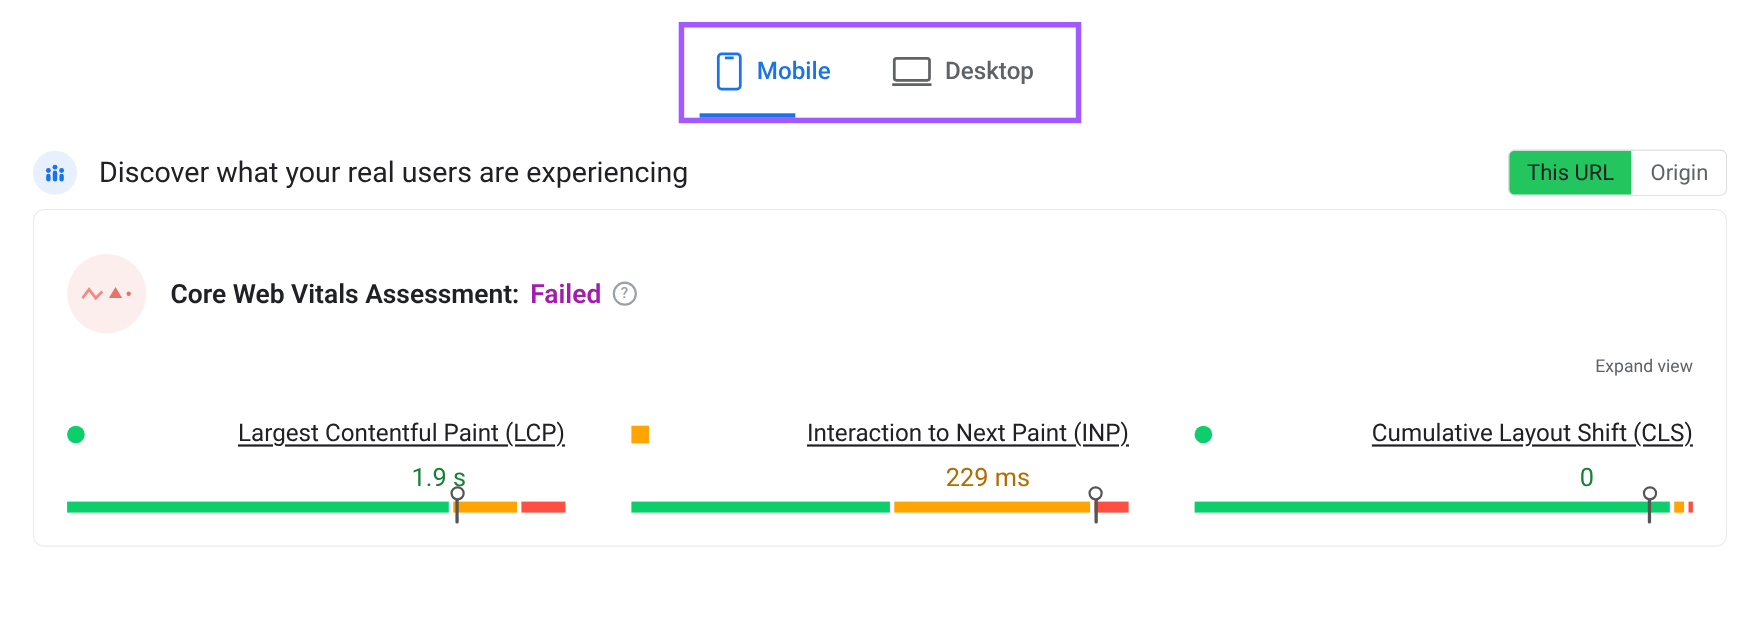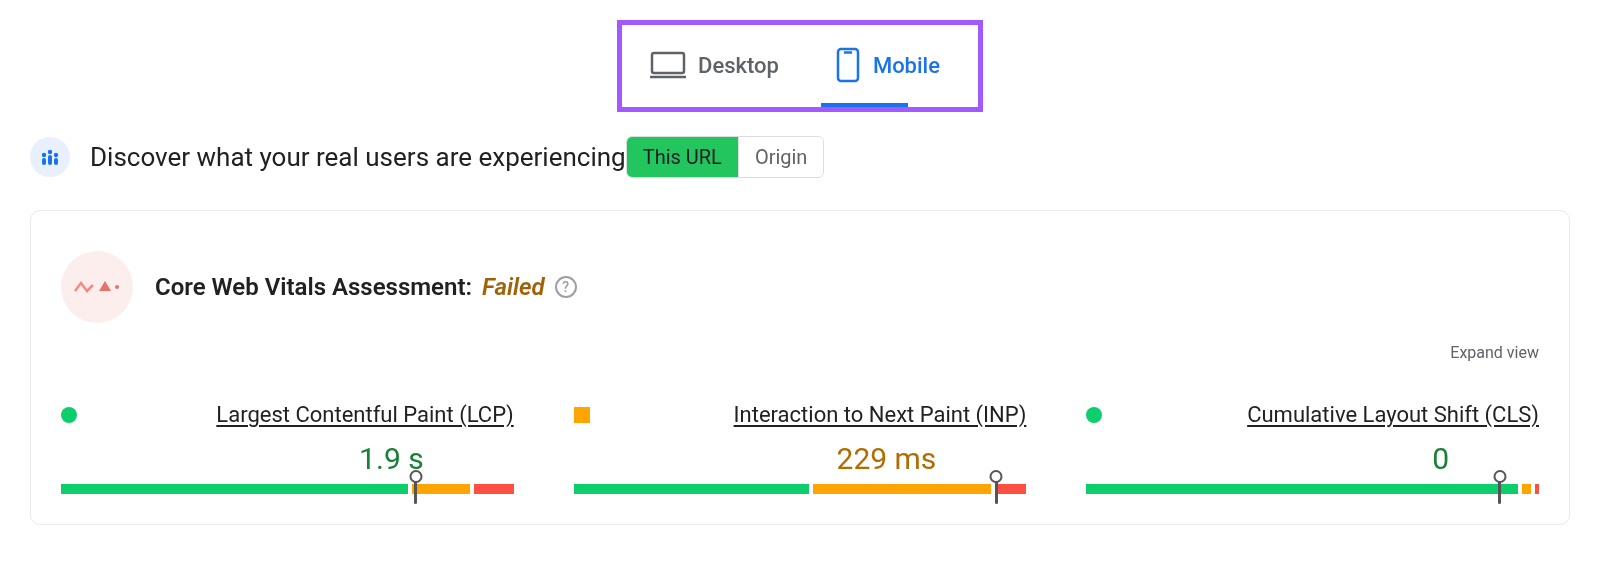--- a/index.html
+++ b/index.html
@@ -47,21 +47,22 @@
     bottom: -10px;
     height: 4px;
     background: #1a73e8;
   }
   .tab svg { display: block; }
 
   
   .header-row {
     display: flex;
     align-items: center;
-    margin-bottom: 32px;
+    justify-content: space-between;
+    margin-bottom: 12px;
   }
   .header-left {
     display: flex;
     align-items: center;
     gap: 20px;
   }
   .users-icon-wrap {
     width: 40px;
     height: 40px;
     border-radius: 50%;
@@ -118,21 +119,21 @@
     justify-content: center;
   }
   .assessment-text {
     font-size: 24px;
     font-weight: 600;
     color: #202124;
     display: flex;
     align-items: center;
     gap: 10px;
   }
-  .assessment-status { color: #a16207; font-style: italic; }
+  .assessment-status { color: #a21caf; }
   .help-circle {
     width: 22px;
     height: 22px;
     border: 2px solid #9aa0a6;
     border-radius: 50%;
     display: flex;
     align-items: center;
     justify-content: center;
     color: #9aa0a6;
     font-size: 14px;
@@ -169,21 +170,21 @@
   }
   .dot.green { background: #0cce6b; }
   .square.orange { width: 16px; height: 16px; background: #ffa400; }
   .metric-name {
     font-size: 22px;
     color: #202124;
     text-decoration: underline;
     text-underline-offset: 3px;
   }
   .metric-value {
-    font-size: 30px;
+    font-size: 23px;
     text-align: right;
     padding-right: 90px;
     margin-bottom: 8px;
     font-weight: 400;
   }
   .metric-value.green { color: #188038; }
   .metric-value.orange { color: #b26c00; }
   .bar-row { position: relative; }
   .bar {
     display: flex;
@@ -215,37 +216,37 @@
     border-radius: 50%;
   }
 </style>
 </head>
 <body>
 
 <div class="container">
 
   <div class="tabs-wrap">
     <div class="tabs-highlight">
+      <div class="tab active">
+        <span>
+          <svg width="26" height="36" viewBox="0 0 24 36">
+            <rect x="2" y="2" width="20" height="32" rx="3" fill="none" stroke="#1a73e8" stroke-width="2.5"></rect>
+            <line x1="8" y1="5.5" x2="16" y2="5.5" stroke="#1a73e8" stroke-width="2.5"></line>
+          </svg>
+        </span>
+        <span>Mobile</span>
+      </div>
       <div class="tab">
         <span>
           <svg width="36" height="28" viewBox="0 0 36 28">
             <rect x="2" y="2" width="32" height="20" rx="2" fill="none" stroke="#5f6368" stroke-width="2.5"></rect>
             <line x1="0" y1="26" x2="36" y2="26" stroke="#5f6368" stroke-width="2.5"></line>
           </svg>
         </span>
         <span>Desktop</span>
-      </div>
-      <div class="tab active">
-        <span>
-          <svg width="26" height="36" viewBox="0 0 24 36">
-            <rect x="2" y="2" width="20" height="32" rx="3" fill="none" stroke="#1a73e8" stroke-width="2.5"></rect>
-            <line x1="8" y1="5.5" x2="16" y2="5.5" stroke="#1a73e8" stroke-width="2.5"></line>
-          </svg>
-        </span>
-        <span>Mobile</span>
       </div>
     </div>
   </div>
 
   <div class="header-row">
     <div class="header-left">
       <div class="users-icon-wrap">
         <svg width="24" height="24" viewBox="0 0 24 24">
           <circle cx="6" cy="10" r="2.2" fill="#1a73e8"></circle>
           <circle cx="12" cy="7" r="2.2" fill="#1a73e8"></circle>

